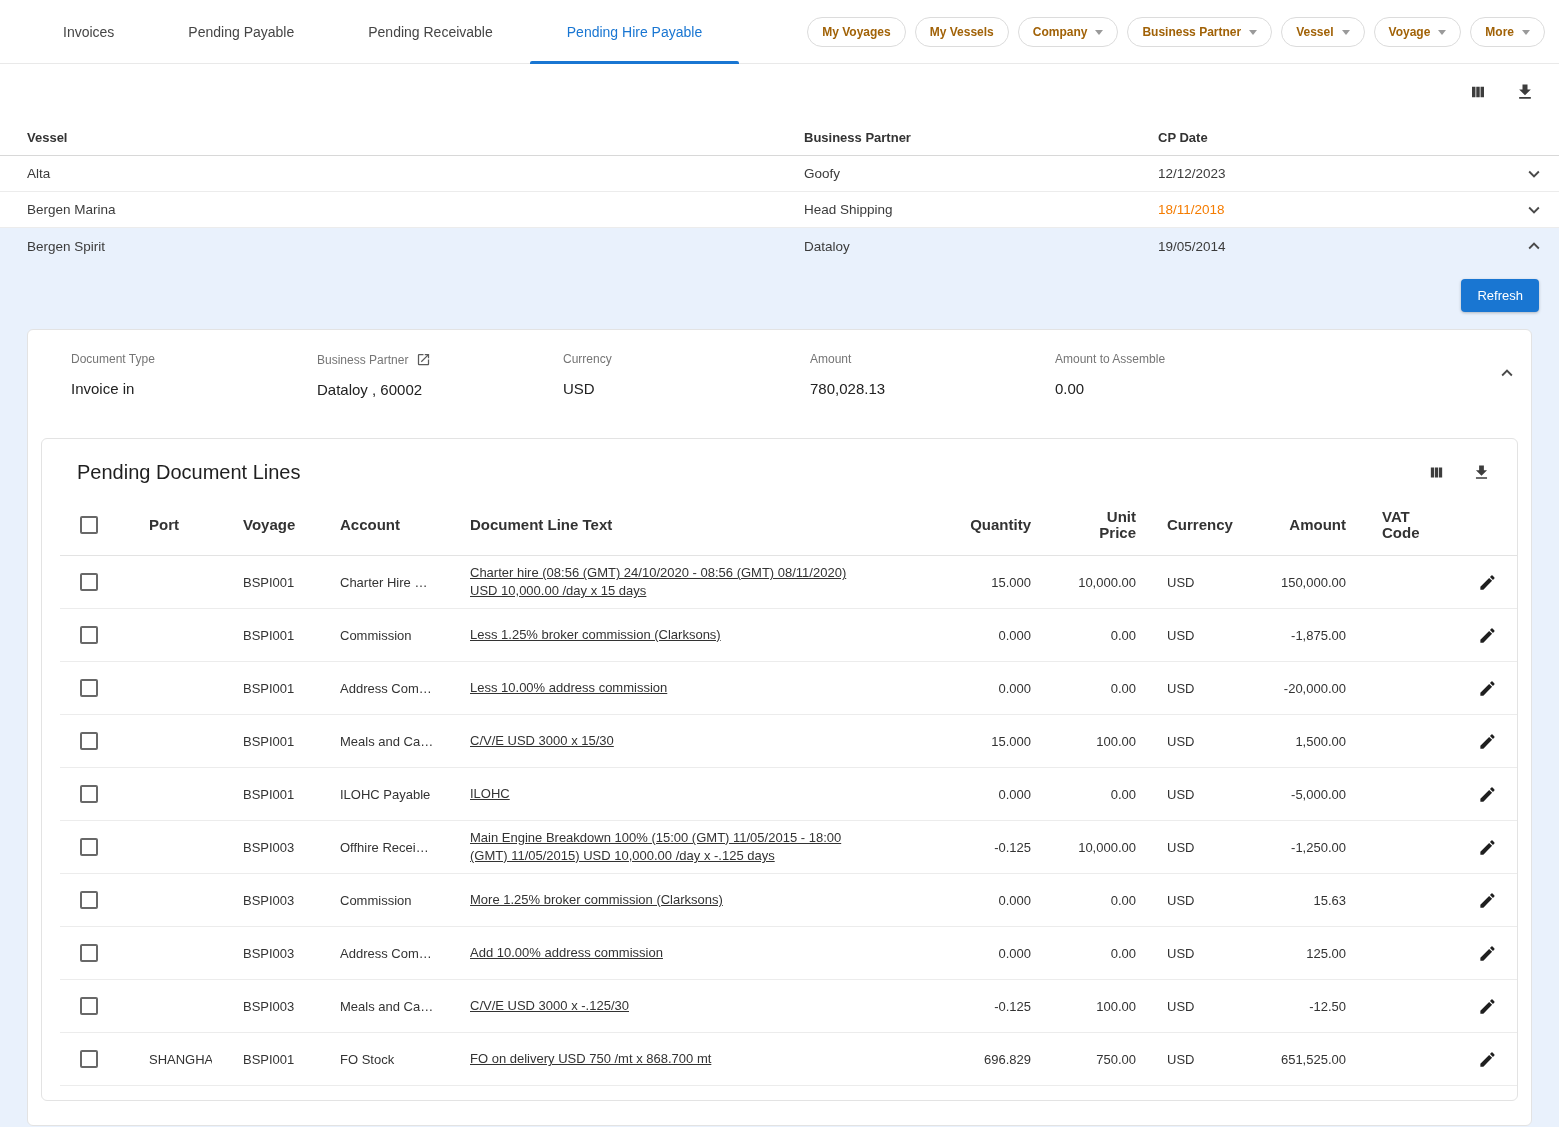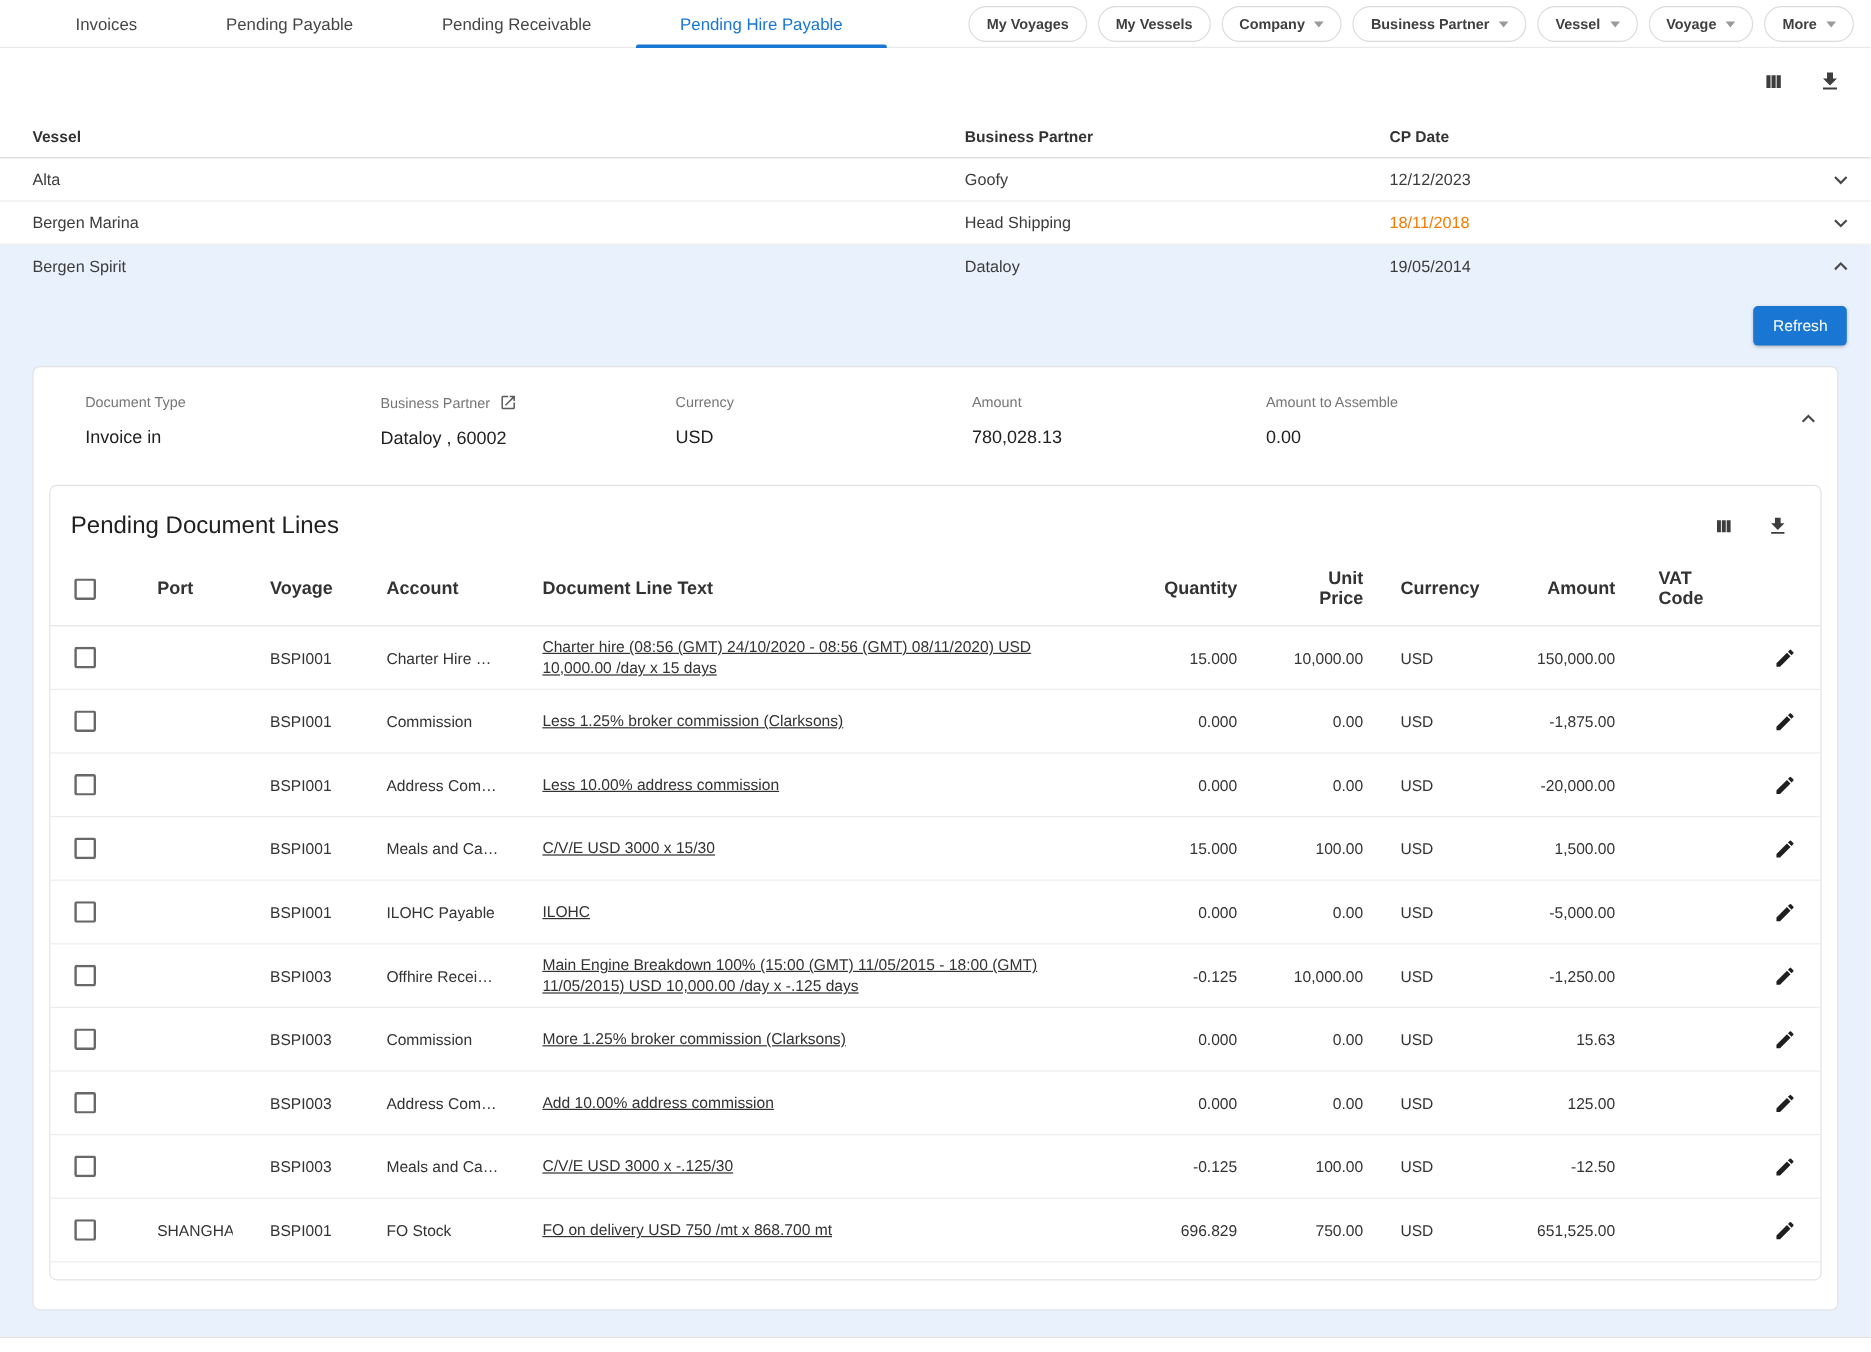--- a/index.html
+++ b/index.html
@@ -14,31 +14,31 @@
   }
   *{box-sizing:border-box;}
   html,body{margin:0;padding:0;}
   body{
     width:1559px;height:1127px;overflow:hidden;background:#fff;
     font-family:"Liberation Sans",sans-serif;color:var(--text-main);
   }
   button{font-family:inherit;}
 
   
-  .tabbar{display:flex;justify-content:space-between;align-items:stretch;height:40px;
+  .tabbar{display:flex;justify-content:space-between;align-items:stretch;height:64px;
     border-bottom:1px solid #e9e9e9;padding:0 14px 0 26px;}
   .tabs{display:flex;}
   .tab{display:flex;align-items:center;padding:0 37px;font-size:14px;color:#454545;
     position:relative;cursor:pointer;white-space:nowrap;}
   .tab.active{color:var(--accent);font-weight:500;}
   .tab.active::after{content:"";position:absolute;left:0;right:0;bottom:-1px;height:3px;
     background:var(--accent);border-radius:2px 2px 0 0;}
   .pills{display:flex;align-items:center;gap:9px;}
   .pill{display:flex;align-items:center;gap:8px;height:30px;padding:0 14px;border:1px solid #dcdcdc;
-    border-radius:16px;font-size:12px;font-weight:700;color:#404040;background:#fff;cursor:pointer;}
+    border-radius:16px;font-size:12px;font-weight:700;color:#a16207;background:#fff;cursor:pointer;}
   .caret{width:0;height:0;border-left:4px solid transparent;border-right:4px solid transparent;
     border-top:5px solid #9a9a9a;margin-top:1px;}
 
   
   .toolbar{display:flex;justify-content:flex-end;align-items:center;gap:28px;height:56px;padding-right:24px;}
   .icon-btn{display:inline-flex;align-items:center;justify-content:center;color:#3d3d3d;cursor:pointer;background:none;border:none;padding:0;}
 
   
   .vrow{display:grid;grid-template-columns:777px 354px 1fr 38px;align-items:center;height:36px;
     padding:0 14px 0 27px;border-bottom:1px solid var(--border-light);font-size:13.5px;color:#3b3b3b;}
@@ -55,21 +55,21 @@
   .btn-refresh{background:var(--accent);color:#fff;border:none;border-radius:4px;height:33px;
     padding:0 16px;font-size:13px;font-weight:500;cursor:pointer;box-shadow:0 1px 3px rgba(0,0,0,.25);}
 
   .doc-card{margin:0 27px;background:#fff;border:1px solid #e3e3e3;border-radius:6px;padding:16px 13px 24px;}
   .summary{display:grid;grid-template-columns:246px 246px 247px 245px 1fr 30px;padding:6px 0 8px 0;margin-left:30px;}
   .field-label{font-size:12px;color:var(--text-muted);display:flex;align-items:center;gap:8px;}
   .field-label .icon-btn{color:#5a5a5a;}
   .field-value{font-size:15px;color:var(--text-dark);margin-top:14px;}
   .summary .chev{align-self:start;justify-self:end;margin-top:10px;color:#4a4a4a;display:inline-flex;cursor:pointer;background:none;border:none;padding:0;}
 
-  .lines-card{border:1px solid #e3e3e3;border-radius:6px;margin-top:22px;padding-bottom:14px;}
+  .lines-card{border:1px solid #e3e3e3;border-radius:6px;margin-top:32px;padding-bottom:14px;padding-left:18px;}
   .lines-header{display:flex;justify-content:space-between;align-items:center;padding:22px 26px 10px 17px;}
   .lines-title{font-size:20px;color:#1f1f1f;}
   .lines-icons{display:flex;gap:27px;align-items:center;color:#3d3d3d;}
 
   .prow{display:grid;grid-template-columns:58px 94px 97px 130px 1fr 140px 105px 110px 132px 80px 59px;
     align-items:center;min-height:53px;border-bottom:1px solid var(--border-light);font-size:13px;color:#333;}
   .prow.pheader{font-weight:700;font-size:15px;color:#333;min-height:62px;border-bottom:1px solid #e3e3e3;}
   .cell{overflow:hidden;}
   .pl{padding-left:31px;}
   .num{text-align:right;}

